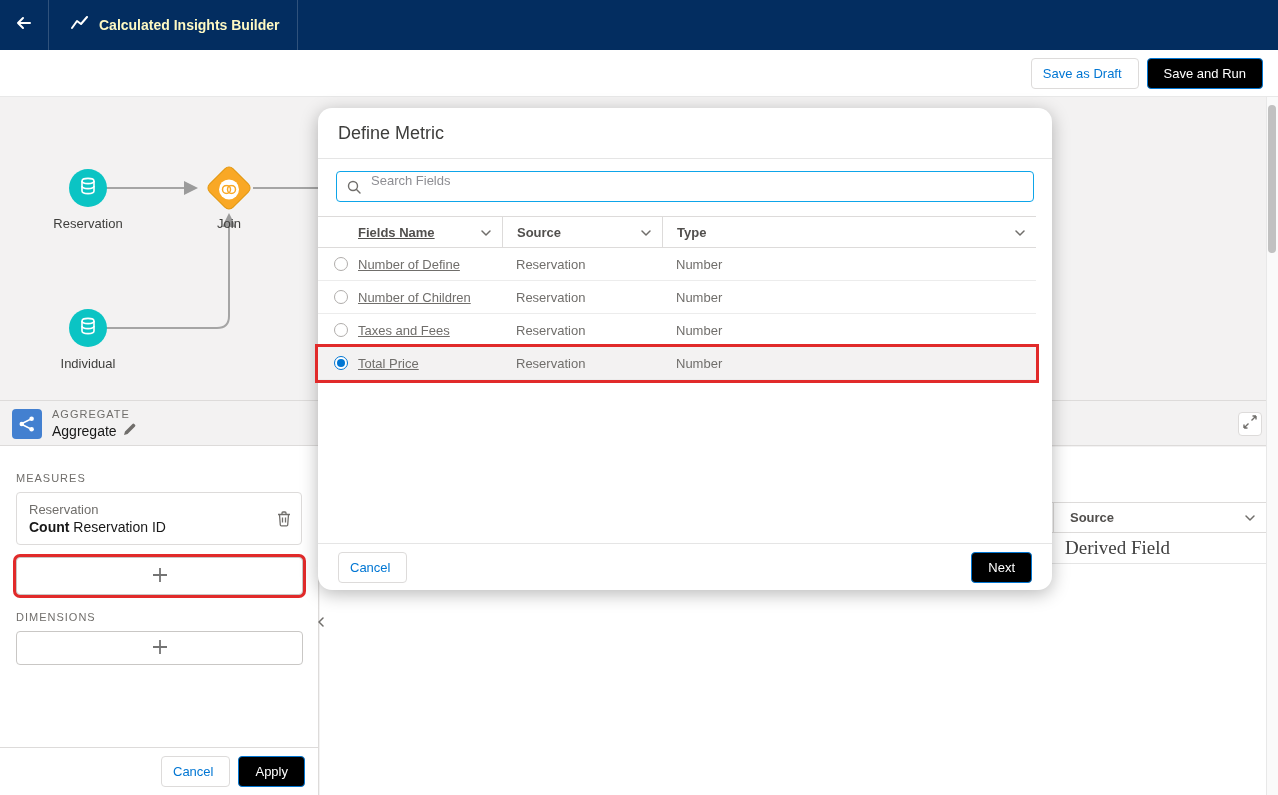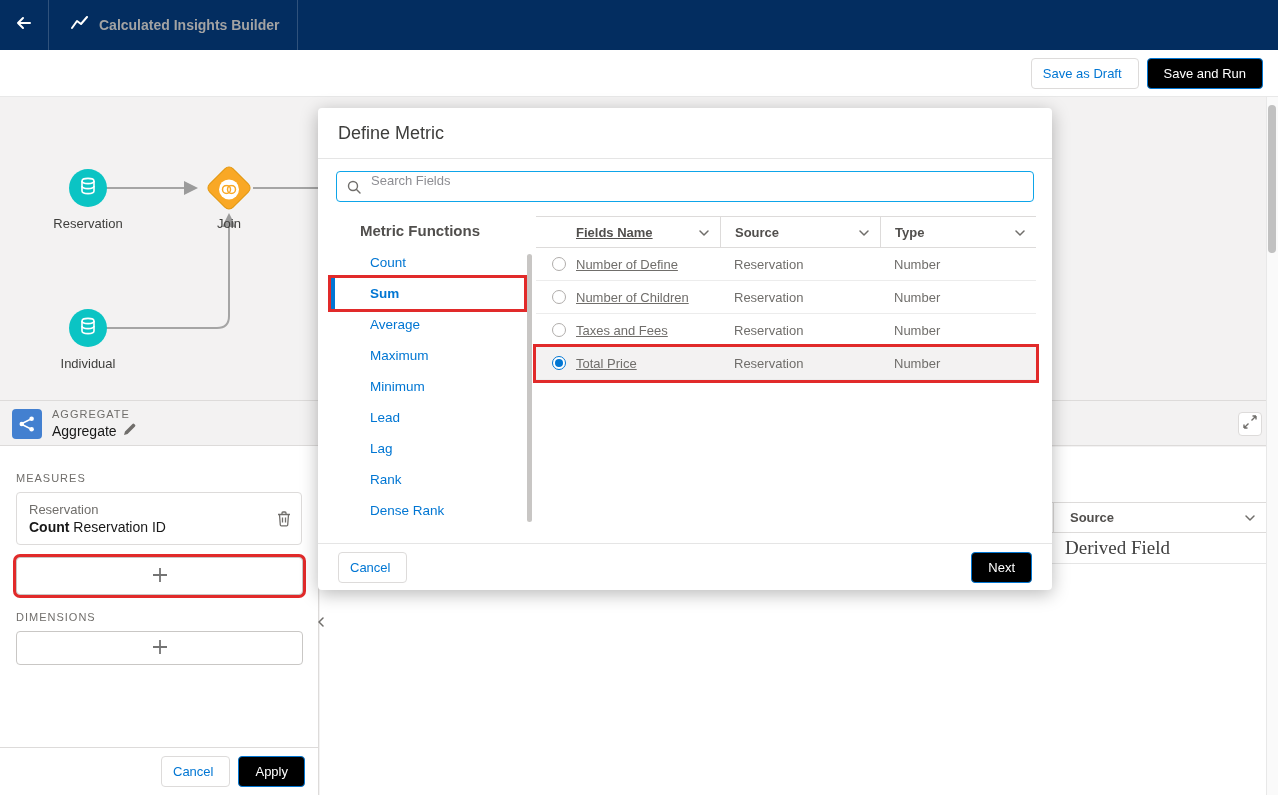--- a/index.html
+++ b/index.html
@@ -8,21 +8,21 @@
     position: relative; overflow: hidden;
     font-family: "Liberation Sans", sans-serif;
     background: #f3f2f2; color:#181818;
   }
   [data-interactable="true"] { cursor: pointer; }
 
   
   .topbar { position:absolute; top:0; left:0; right:0; height:50px; background:#032d60; display:flex; align-items:center; z-index:30; }
   .back-btn { width:49px; height:100%; display:flex; align-items:center; justify-content:center; border-right:1px solid rgba(255,255,255,.18); }
   .app-title-wrap { height:100%; display:flex; align-items:center; gap:10px; padding:0 18px 0 22px; border-right:1px solid rgba(255,255,255,.18); }
-  .app-title { color:#a3a3a3; font-size:14px; font-weight:bold; }
+  .app-title { color:#fef9c3; font-size:14px; font-weight:bold; }
 
   
   .action-bar { position:absolute; top:50px; left:0; right:0; height:47px; background:#fff; border-bottom:1px solid #e8e8e8; display:flex; align-items:center; justify-content:flex-end; gap:8px; padding-right:15px; z-index:20; }
 
   .btn { height:31px; padding:0 16px; border-radius:4px; font-size:13px; font-family:inherit; display:inline-flex; align-items:center; justify-content:center; }
   .btn-neutral { background:#fff; border:1px solid #dddbda; color:#0176d3;padding-left:11px; }
   .btn-brand { background:#000000; border:1px solid #0176d3; color:#fff; }
 
   
   .canvas { position:absolute; top:97px; left:0; right:12px; height:303px; background:#f3f2f2; }
@@ -55,21 +55,21 @@
 
   
   .preview-panel { position:absolute; top:447px; left:320px; right:12px; bottom:0; background:#fff; z-index:4; }
   .pv-head { position:absolute; top:55px; left:0; right:0; height:31px; border-top:1px solid #dddbda; border-bottom:1px solid #dddbda; }
   .pv-cell { position:absolute; left:733px; right:0; top:0; bottom:0; border-left:1px solid #dddbda; display:flex; align-items:center; padding-left:16px; font-size:13px; font-weight:bold; color:#514f4d; }
   .pv-cell .chev { position:absolute; right:10px; }
   .pv-row { position:absolute; top:86px; left:0; right:0; height:31px; border-bottom:1px solid #e5e5e5; }
   .pv-val { position:absolute; left:745px; top:0; bottom:0; display:flex; align-items:center; font-size:19px; color:#404040;font-family:Liberation Serif, serif; }
 
   
-  .modal { position:absolute; left:318px; top:108px; width:734px; height:482px; background:#fff; border-radius:4px; box-shadow:0 4px 18px rgba(0,0,0,.28); z-index:50; display:flex; flex-direction:column; }
+  .modal { position:absolute; left:318px; top:108px; width:734px; height:482px; background:#fff; border-radius:14px; box-shadow:0 4px 18px rgba(0,0,0,.28); z-index:50; display:flex; flex-direction:column; }
   .modal-header { padding:15px 20px 14px; border-bottom:1px solid #e5e5e5; }
   .modal-title { font-size:18px; color:#3e3e3c; }
   .search-row { padding:12px 18px 8px; position:relative; }
   .search-input { width:100%; height:31px; border:1px solid #0ea5e9; border-radius:4px; padding:0 12px 12px 34px; font-size:13px; font-family:inherit; color:#16325c; outline:none; }
   .search-input::placeholder { color:#8e8e93; }
   .search-icon { position:absolute; left:29px; top:21px; }
   .modal-content { flex:1; min-height:0; display:flex; position:relative; }
   .fn-col { width:218px; position:relative; }
   .fn-header { padding:12px 0 8px 42px; font-size:15px; font-weight:bold; color:#514f4d; }
   .fn-list { margin-left:13px; width:193px; }
@@ -265,35 +265,20 @@
     <span class="search-icon" data-interactable="false">
       <svg width="14" height="14" viewBox="0 0 14 14">
           <circle cx="6" cy="6" r="4.5" stroke="#706e6b" fill="none" stroke-width="1.4"></circle>
           <path d="M9.5 9.5L13 13" stroke="#706e6b" stroke-width="1.4" stroke-linecap="round"></path>
         </svg>
     </span>
     <input class="search-input" type="text" data-interactable="true" placeholder="Search Fields" style="">
   </div>
 
   <div class="modal-content" data-interactable="false">
-    <div class="fn-col" data-interactable="false">
-      <div class="fn-header" data-interactable="false">Metric Functions</div>
-      <div class="fn-list" data-interactable="false">
-        <div class="fn-item" data-interactable="true">Count</div>
-        <div class="fn-item selected annotated" data-interactable="true">Sum</div>
-        <div class="fn-item" data-interactable="true">Average</div>
-        <div class="fn-item" data-interactable="true">Maximum</div>
-        <div class="fn-item" data-interactable="true">Minimum</div>
-        <div class="fn-item" data-interactable="true">Lead</div>
-        <div class="fn-item" data-interactable="true">Lag</div>
-        <div class="fn-item" data-interactable="true">Rank</div>
-        <div class="fn-item" data-interactable="true">Dense Rank</div>
-      </div>
-      <div class="fn-scroll-thumb" data-interactable="true"></div>
-    </div>
 
     <div class="tbl-col" data-interactable="false">
       <div class="thead" data-interactable="false">
         <div class="tcell th c1" data-interactable="true">
           <span data-interactable="false">Fields Name</span>
           <span class="chev" data-interactable="true">
             <svg width="12" height="8" viewBox="0 0 12 8">
                 <path d="M2 2l4 4 4-4" stroke="#706e6b" stroke-width="1.5" fill="none" stroke-linecap="round" stroke-linejoin="round"></path>
               </svg>
           </span>

